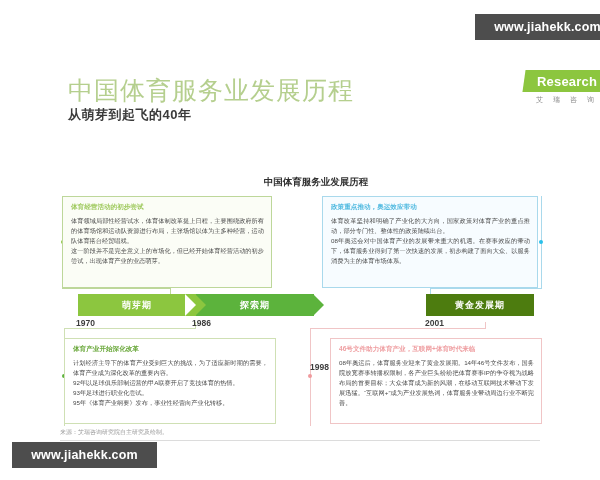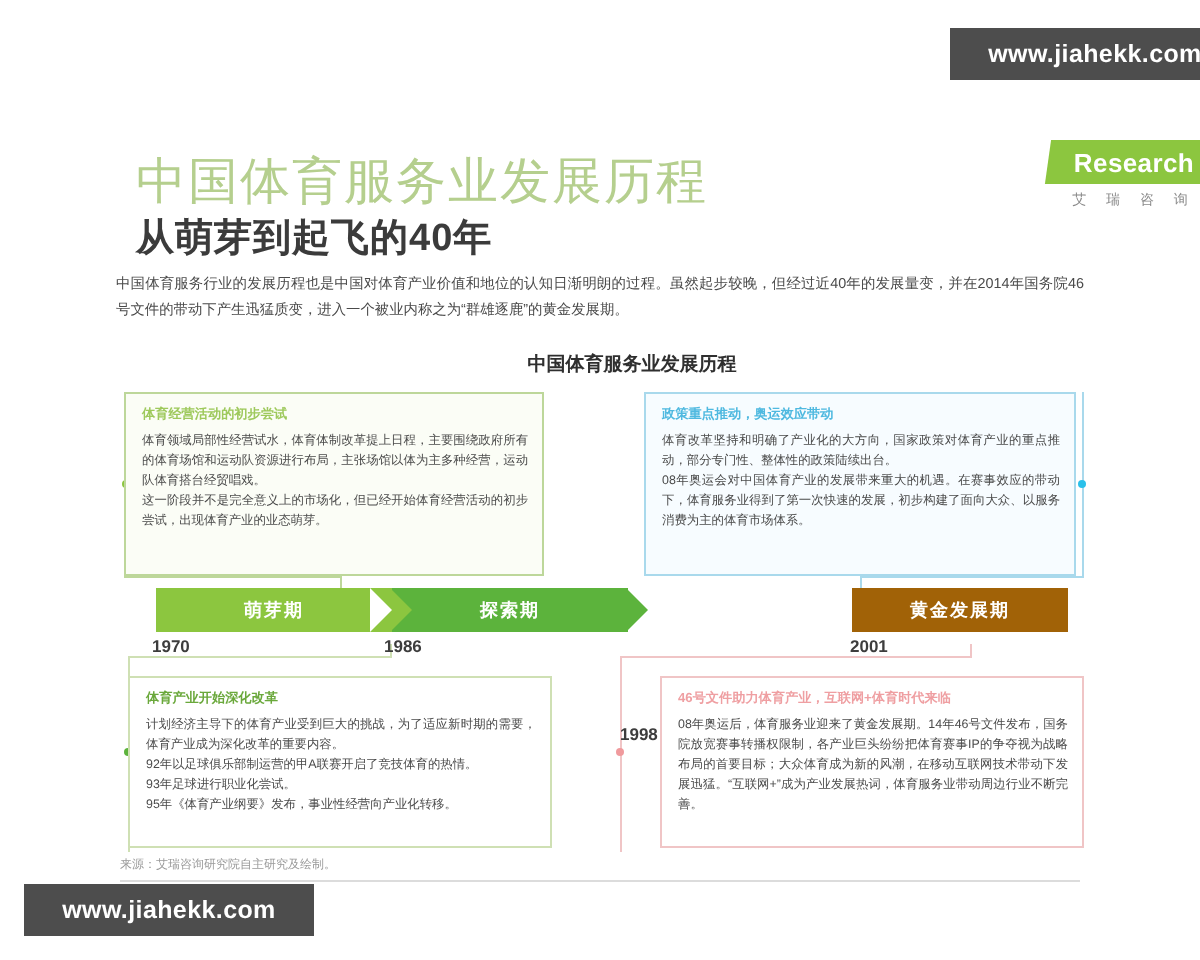--- a/index.html
+++ b/index.html
@@ -25,21 +25,21 @@
   #wm-bottom{ left: 12px;  bottom: 12px; width: 145px; height: 26px; }
 
   
   #title {
     position: absolute; left: 68px; top: 74px;
     font-size: 25px; color: #b5cf8e; letter-spacing: 1px;
     white-space: nowrap;
   }
   #subtitle {
     position: absolute; left: 68px; top: 106px;
-    font-size: 19px; color: #3b3b3b; font-weight: bold; letter-spacing: .5px;
+    font-size: 13px; color: #3b3b3b; font-weight: bold; letter-spacing: .5px;
   }
   #intro {
     position: absolute; left: 58px; top: 136px; width: 484px;
     font-size: 7.2px; line-height: 1.75; color: #4a4a4a; text-align: justify;
   }
 
   
   #logo { position: absolute; right: 22px; top: 70px; width: 86px; }
   #logo-mark {
     position: relative; height: 22px; background: #8cc63f;
@@ -108,21 +108,21 @@
   .seg::before {
     content:""; position:absolute; left:-11px; top:0;
     border-top: 11px solid transparent; border-bottom: 11px solid transparent;
     border-left: 11px solid #ffffff; z-index: 2;
   }
   .seg.first::before { display:none; }
 
   #seg0 { left: 0;     width: 118px; background: #8cc63f; color:#8cc63f; }
   #seg1 { left: 118px; width: 118px; background: #5cb33c; color:#5cb33c; }
   #seg2 { left: 236px; width: 112px; background: #29c0ea; color:#29c0ea; }
-  #seg3 { left: 348px; width: 108px; background: #a16207; color:#f09a9d; }
+  #seg3 { left: 348px; width: 108px; background: #4d7c0f; color:#f09a9d; }
   #seg0 .seg-label, #seg1 .seg-label, #seg2 .seg-label, #seg3 .seg-label { color:#fff; }
 
   
   .year {
     position: absolute; font-size: 8.5px; font-weight: bold; color: #3d3d3d;
   }
   #y1978 { left: 76px;  top: 318px; }
   #y1992 { left: 192px; top: 318px; }
   #y1998 { left: 310px; top: 318px; margin-top: 44px; }
   #y2008 { left: 425px; top: 318px; }
@@ -178,21 +178,20 @@
 
   <div id="wm-top" class="watermark">
     <span>www.jiahekk.com</span>
   </div>
   <div id="wm-bottom" class="watermark">
     <span>www.jiahekk.com</span>
   </div>
 
   <div id="title">中国体育服务业发展历程</div>
   <div id="subtitle">从萌芽到起飞的40年</div>
-  <div id="intro">中国体育服务行业的发展历程也是中国对体育产业价值和地位的认知日渐明朗的过程。虽然起步较晚，但经过近40年的发展量变，并在2014年国务院46号文件的带动下产生迅猛质变，进入一个被业内称之为“群雄逐鹿”的黄金发展期。</div>
 
   <div id="logo">
     <div id="logo-mark">
       <span id="logo-i">i</span>
       <span>Research</span>
     </div>
     <div id="logo-sub">艾 瑞 咨 询</div>
   </div>
 
   <div id="chart-title">中国体育服务业发展历程</div>

